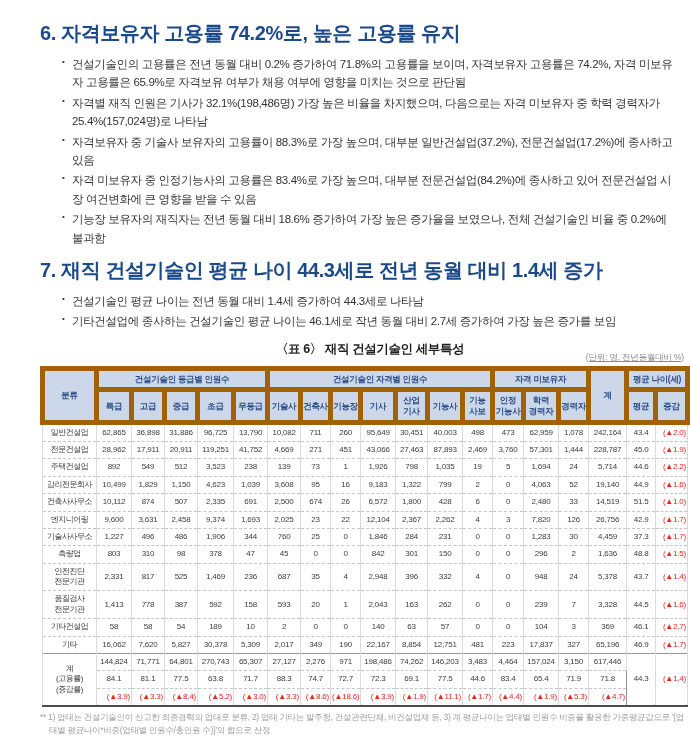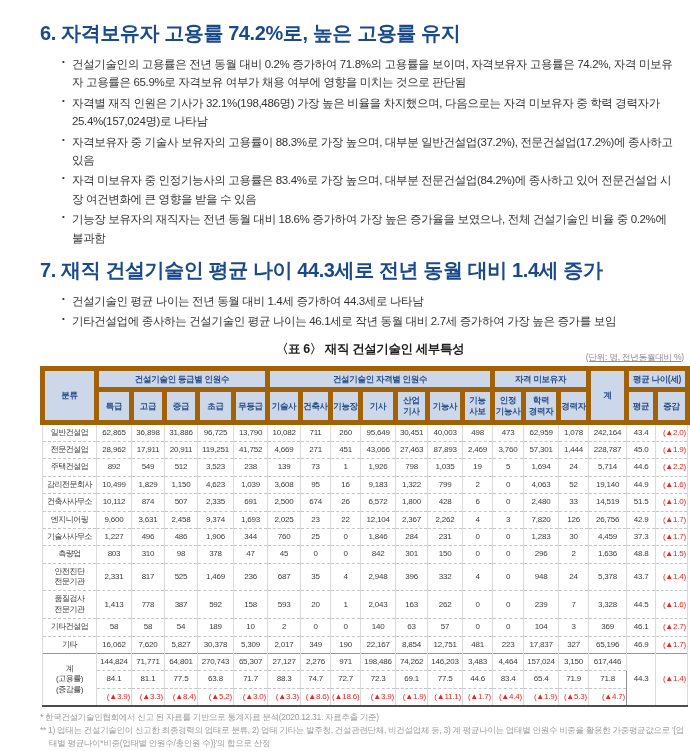--- a/index.html
+++ b/index.html
@@ -429,17 +429,16 @@
           <td class="red">(▲1.7)</td>
           <td class="gsep red">(▲4.4)</td>
           <td class="red">(▲1.9)</td>
           <td class="red">(▲5.3)</td>
           <td class="gsep red">(▲4.7)</td>
         </tr>
       </tbody>
     </table>
 
   <div class="footnotes">
-    <div class="footnote">* 한국건설기술인협회에서 신고 된 자료를 기반으로 통계자료 분석(2020.12.31. 자료추출 기준)</div>
     <div class="footnote hang">** 1) 업태는 건설기술인이 신고한 최종경력의 업태로 분류, 2) 업태 기타는 발주청, 건설관련단체, 비건설업체 등, 3) 계 평균나이는 업태별 인원수 비중을 활용한 가중평균값으로 '{업태별 평균나이*비중(업태별 인원수/총인원 수)}'의 합으로 산정</div>
   </div>
 
 </div>
 
 </body></html>

